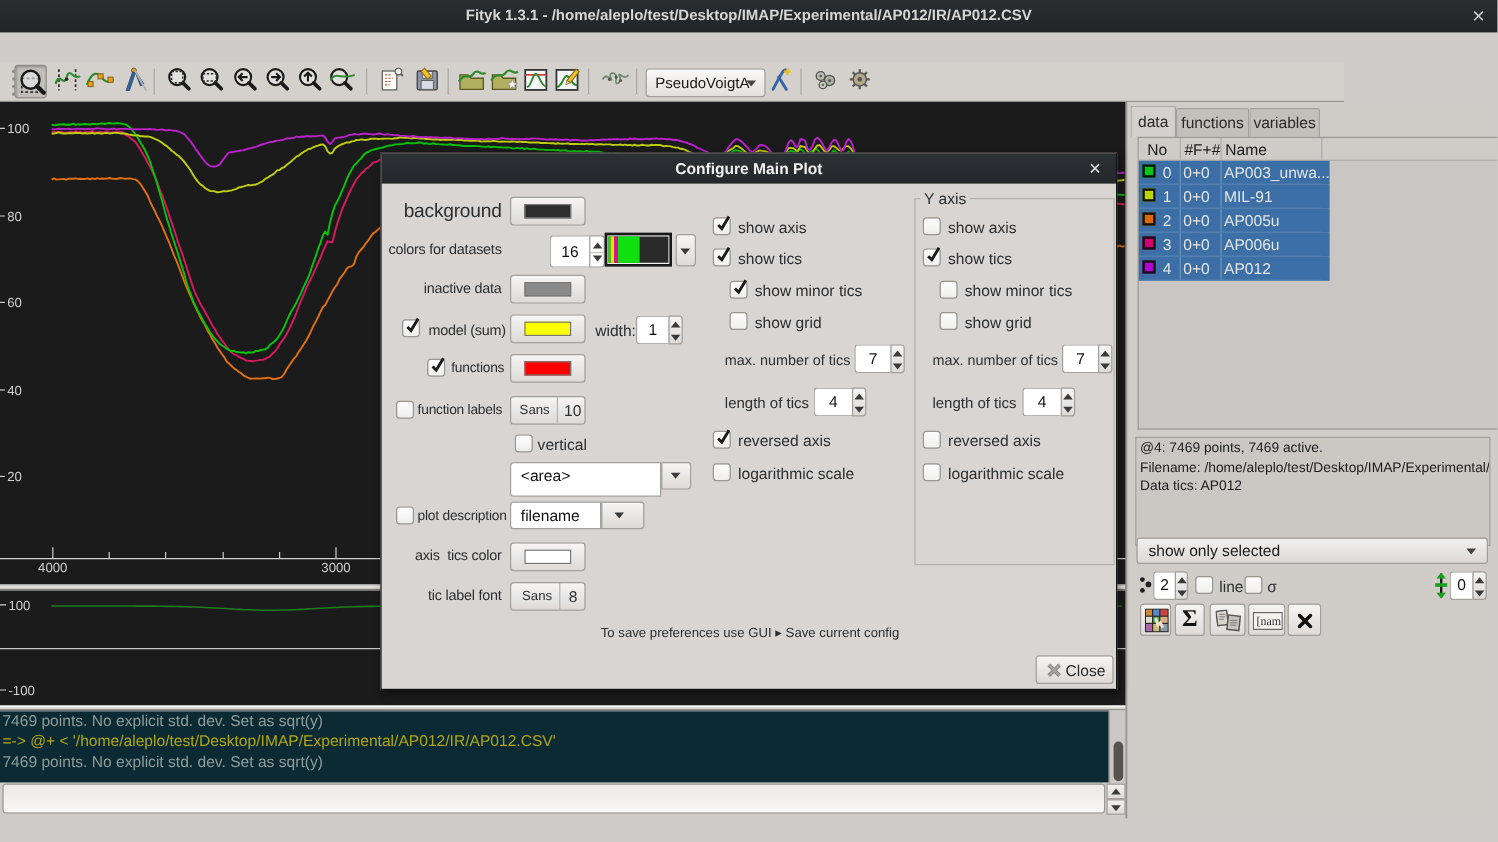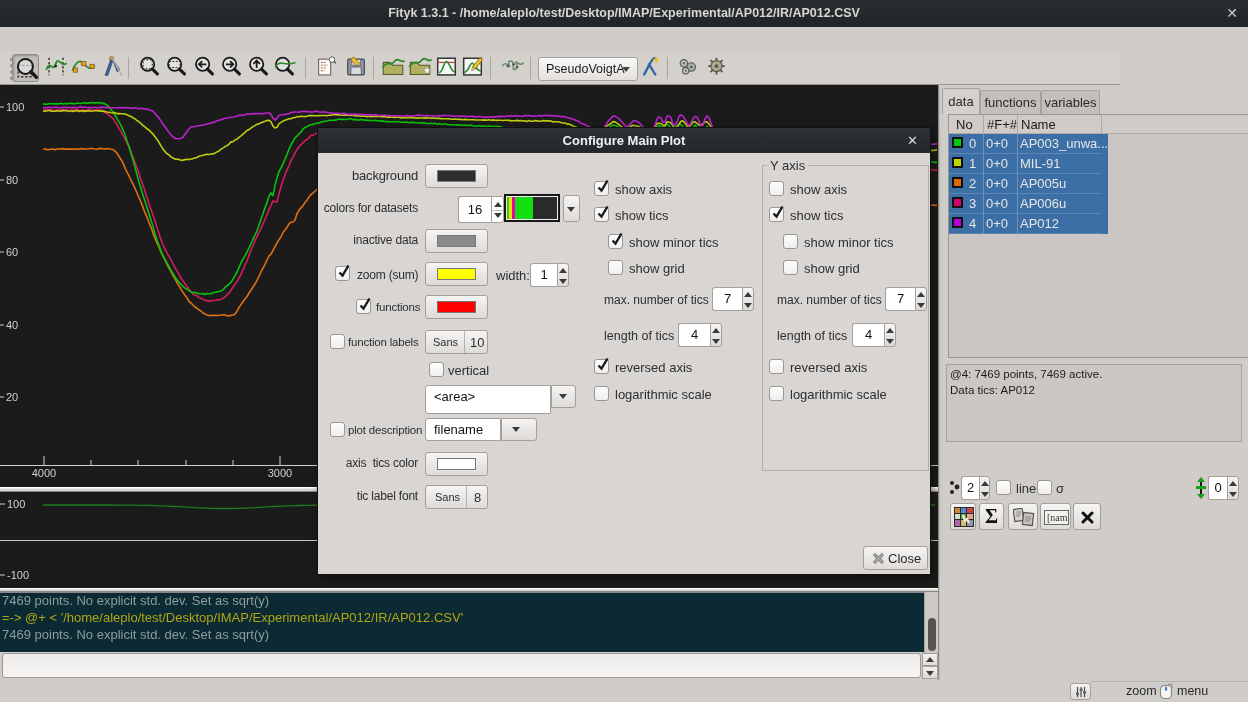--- a/index.html
+++ b/index.html
@@ -44,21 +44,21 @@
 #rpanel { left:941px; top:85px; width:307px; height:595px; background:#d0cdc9; }
 .tab { position:absolute; font-size:13px; color:#2a2a2a; text-align:center; }
 .tabinact { top:5px; height:24px; background:#c3c0bc; border:1px solid #a5a29e; border-bottom:none; border-radius:2px 2px 0 0; line-height:24px; }
 .tabact { top:3px; height:26px; background:#d3d0cd; border:1px solid #a5a29e; border-bottom:none; border-radius:2px 2px 0 0; line-height:26px; }
 #dtable { position:absolute; left:7px; top:29px; width:300px; height:244px; background:#c9c6c3; border:1px solid #9b9894; border-right:none; }
 #dthead { position:absolute; left:0; top:0; width:100%; height:19px; background:#cfccc8; border-bottom:1px solid #aeaba7; font-size:13px; color:#1a1a1a; }
 .dtrow { position:absolute; left:0; width:159px; height:20px; background:#3b6fa6; color:#e6e6e6; font-size:13px; }
 .sw { position:absolute; left:3px; top:3px; width:11px; height:11px; border:2px solid #101010; }
 .dcol { position:absolute; top:0; height:100%; border-left:1px solid #9fb8cf; }
 
-#infobox { left:946px; top:364px; width:296px; height:78px; background:#cbc8c4; border:1px solid #a5a29e; font-size:11.5px; color:#1c1c1c; line-height:15.5px; padding:2px 0 0 3px; }
+#infobox { left:946px; top:364px; width:296px; height:91px; background:#cbc8c4; border:1px solid #a5a29e; font-size:11.5px; color:#1c1c1c; line-height:15.5px; padding:2px 0 0 3px; }
 #infobox div { white-space:nowrap; overflow:hidden; }
 #showsel { left:947px; top:448px; width:293px; height:22px; background:linear-gradient(#f2f1ef,#dcd9d6); border:1px solid #a3a09c; border-radius:3px; font-size:13px; color:#1a1a1a; line-height:20px; padding-left:9px; }
 #showsel:after { content:""; position:absolute; right:9px; top:8px; border-left:4px solid transparent; border-right:4px solid transparent; border-top:5px solid #444; }
 
 
 .cb { position:absolute; width:15px; height:15px; background:linear-gradient(#fdfdfd,#f0efee); border:1px solid #9a9793; border-radius:3px; }
 .cb svg { position:absolute; left:1px; top:-2px; overflow:visible; }
 .btn { position:absolute; background:linear-gradient(#f6f5f4,#dddad7); border:1px solid #a3a09c; border-radius:3px; }
 .lbl { position:absolute; font-size:13px; white-space:nowrap; color:#2b2f32; white-space:nowrap; }
 .spinbox { position:absolute; background:#fff; border:1px solid #a3a09c; border-radius:3px 0 0 3px; border-right:none; font-size:13px; color:#111; text-align:center; }
@@ -306,39 +306,20 @@
     </div>
 <div class="abs" id="inputrow"></div>
 <div class="abs scrbtn" style="top:653px">
       <span class="t aup" style="top:3px;left:3px"></span>
     </div>
 <div class="abs scrbtn" style="top:666px">
       <span class="t adn" style="top:4px;left:3px"></span>
     </div>
 <div class="abs" id="vdivider"></div>
 
-<div class="abs" id="statusbar">
-  <div id="sbbtn">
-        <svg style="position:absolute;left:4px;top:2px" width="12" height="12" viewBox="0 0 12 12">
-          <path d="M2.5 1 V11 M6 1 V11 M9.5 1 V11" stroke="#444" stroke-width="1.1"></path>
-          <rect x="1" y="6.5" width="3" height="2.6" fill="#666"></rect>
-          <rect x="4.6" y="2.5" width="3" height="2.6" fill="#666"></rect>
-          <rect x="8.1" y="5" width="3" height="2.6" fill="#666"></rect>
-        </svg>
-      </div>
-  <div id="sbline"></div>
-  <span style="position:absolute;left:1126px;top:4px;font-size:12.5px">zoom</span>
-<svg style="position:absolute;left:1158px;top:3px" width="16" height="17" viewBox="0 0 16 17">
-        <rect x="2.5" y="2.5" width="11" height="13" rx="4" fill="#f4f4f2" stroke="#888" stroke-width="1.2"></rect>
-        <line x1="8" y1="3" x2="8" y2="8" stroke="#999" stroke-width="1"></line>
-        <rect x="6.8" y="4" width="2.4" height="3.4" rx="1" fill="#4a80c8"></rect>
-        <path d="M10 2 C13 0 15 2 14 5" fill="none" stroke="#888" stroke-width="1.1"></path>
-      </svg>
-  <span style="position:absolute;left:1177px;top:4px;font-size:12.5px">menu</span>
-</div>
 
 <div class="abs" id="rpanel">
   <div class="tab tabact" style="left:1px;width:38px">data</div>
   <div class="tab tabinact" style="left:39px;width:61px">functions</div>
   <div class="tab tabinact" style="left:100px;width:59px">variables</div>
   <div id="dtable">
     <div id="dthead">
       <span style="position:absolute;left:7px;top:2px">No</span>
       <span style="position:absolute;left:38px;top:2px">#F+#</span>
       <span style="position:absolute;left:72px;top:2px">Name</span>
@@ -389,23 +370,25 @@
 <span style="position:absolute;left:71px;top:2px">AP012</span>
 <span style="position:absolute;left:34px;top:0;width:1px;height:20px;background:#6d94bd"></span>
 <span style="position:absolute;left:68px;top:0;width:1px;height:20px;background:#6d94bd"></span>
 <span style="position:absolute;left:0;top:19px;width:152px;height:1px;background:#5c86b3"></span>
 </div>
   </div>
 </div>
 
 <div class="abs" id="infobox">
       <div>@4: 7469 points, 7469 active.</div>
+      <div>Filename: /home/aleplo/test/Desktop/IMAP/Experimental/</div>
       <div>Data tics: AP012</div>
     </div>
 
+<div class="abs" id="showsel">show only selected</div>
 
 <svg class="abs" style="left:948px;top:479px" width="13" height="17" viewBox="0 0 13 17">
       <circle cx="4" cy="4" r="2" fill="#222"></circle>
       <circle cx="9" cy="8" r="2.4" fill="#222"></circle>
       <circle cx="4" cy="13" r="2" fill="#222"></circle>
     </svg>
 <span class="spinbox" style="left:961px;top:476px;width:18px;height:24px;line-height:22px">2</span>
 <span class="spinarr" style="left:979px;top:476px;width:11px;height:24px">
       <i class="aup" style="top:4px;left:1px"></i>
       <i class="adn" style="top:15px;left:1px"></i>
@@ -457,21 +440,21 @@
       </svg>
     </span>
 <span class="btn" style="left:1073px;top:503px;width:28px;height:27px">
       <svg style="position:absolute;left:7px;top:7px" width="13" height="13" viewBox="0 0 13 13">
         <path d="M2 2 L11 11 M11 2 L2 11" stroke="#111" stroke-width="3" stroke-linecap="round"></path>
       </svg>
     </span>
 
 <div class="abs" id="dialog">
   <div id="dtitle">Configure Main Plot<span class="x">✕</span></div>
-<span class="lbl" style="right:512px;top:40px;font-size:13px;letter-spacing:-0.2px;">background</span>
+<span class="lbl" style="right:512px;top:40px;font-size:16px;letter-spacing:-0.2px;">background</span>
 <span class="colorbtn" style="left:107px;top:36px">
         <span class="swc" style="background:#2e2e2e"></span>
       </span>
 <span class="lbl" style="right:512px;top:73px;font-size:12px;letter-spacing:-0.2px;">colors for datasets</span>
 <span class="spinbox" style="left:140px;top:68px;width:33px;height:27px;line-height:25px;border-radius:3px 0 0 3px">16</span>
       <span style="position:absolute;left:173px;top:68px;width:13px;height:27px;background:#fff;border:1px solid #a3a09c;border-radius:0 3px 3px 0">
         <i class="aup" style="position:absolute;left:2px;top:5px"></i>
         <i class="adn" style="position:absolute;left:2px;top:16px"></i>
         <span style="position:absolute;left:0;top:13px;width:11px;height:1px;background:#c8c5c1"></span>
       </span>
@@ -487,21 +470,21 @@
       </span>
 <span class="lbl" style="right:512px;top:105px;font-size:12px;letter-spacing:-0.2px;">inactive data</span>
 <span class="colorbtn" style="left:107px;top:101px">
         <span class="swc" style="background:#8a8a8a"></span>
       </span>
 <span class="cb" style="left:17px;top:138px">
         <svg width="15" height="15" viewBox="0 0 15 15">
           <path d="M2.5 7.5 L5.5 10.5 L11.5 0.5" stroke="#1a1a1a" stroke-width="2.4" fill="none"></path>
         </svg>
       </span>
-<span class="lbl" style="left:39px;top:140px;font-size:12px;letter-spacing:-0.2px;">zoom (sum)</span>
+<span class="lbl" style="left:39px;top:140px;font-size:12px;letter-spacing:-0.2px;">model (sum)</span>
 <span class="colorbtn" style="left:107px;top:134px">
         <span class="swc" style="background:#ffff00"></span>
       </span>
 <span class="lbl" style="left:178px;top:140px;">width:</span>
 <span class="spinbox" style="left:212px;top:135px;width:27px;height:24px;line-height:22px">1</span>
       <span class="spinarr" style="left:239px;top:135px;width:12px;height:24px">
         <i class="aup" style="top:4px;left:1px"></i>
         <i class="adn" style="top:15px;left:1px"></i>
       </span>
 <span class="cb" style="left:38px;top:171px">
@@ -606,20 +589,21 @@
 <span class="lbl" style="left:459px;top:201px;font-size:12.5px;">length of tics</span>
 <span class="spinbox" style="left:534px;top:195px;width:32px;height:24px;line-height:22px">4</span>
       <span class="spinarr" style="left:566px;top:195px;width:12px;height:24px">
         <i class="aup" style="top:4px;left:1px"></i>
         <i class="adn" style="top:15px;left:1px"></i>
       </span>
 <span class="cb" style="left:451px;top:231px"></span>
 <span class="lbl" style="left:472px;top:232px;">reversed axis</span>
 <span class="cb" style="left:451px;top:258px"></span>
 <span class="lbl" style="left:472px;top:259px;">logarithmic scale</span>
+<div style="position:absolute;left:0;top:393px;width:614px;text-align:center;font-size:11px;color:#2b2f32">To save preferences use GUI ▸ Save current config</div>
 <span class="btn" style="left:545px;top:418px;width:65px;height:24px">
         <svg style="position:absolute;left:8px;top:5px" width="13" height="13" viewBox="0 0 13 13">
           <path d="M2 2 L11 11 M11 2 L2 11" stroke="#8a8783" stroke-width="3.2"></path>
           <path d="M2 2 L11 11 M11 2 L2 11" stroke="#a8a5a1" stroke-width="1.6"></path>
         </svg>
         <span style="position:absolute;left:24px;top:4px;font-size:13px;color:#2a2a2a">Close</span>
       </span>
 </div>
 
 </div>

